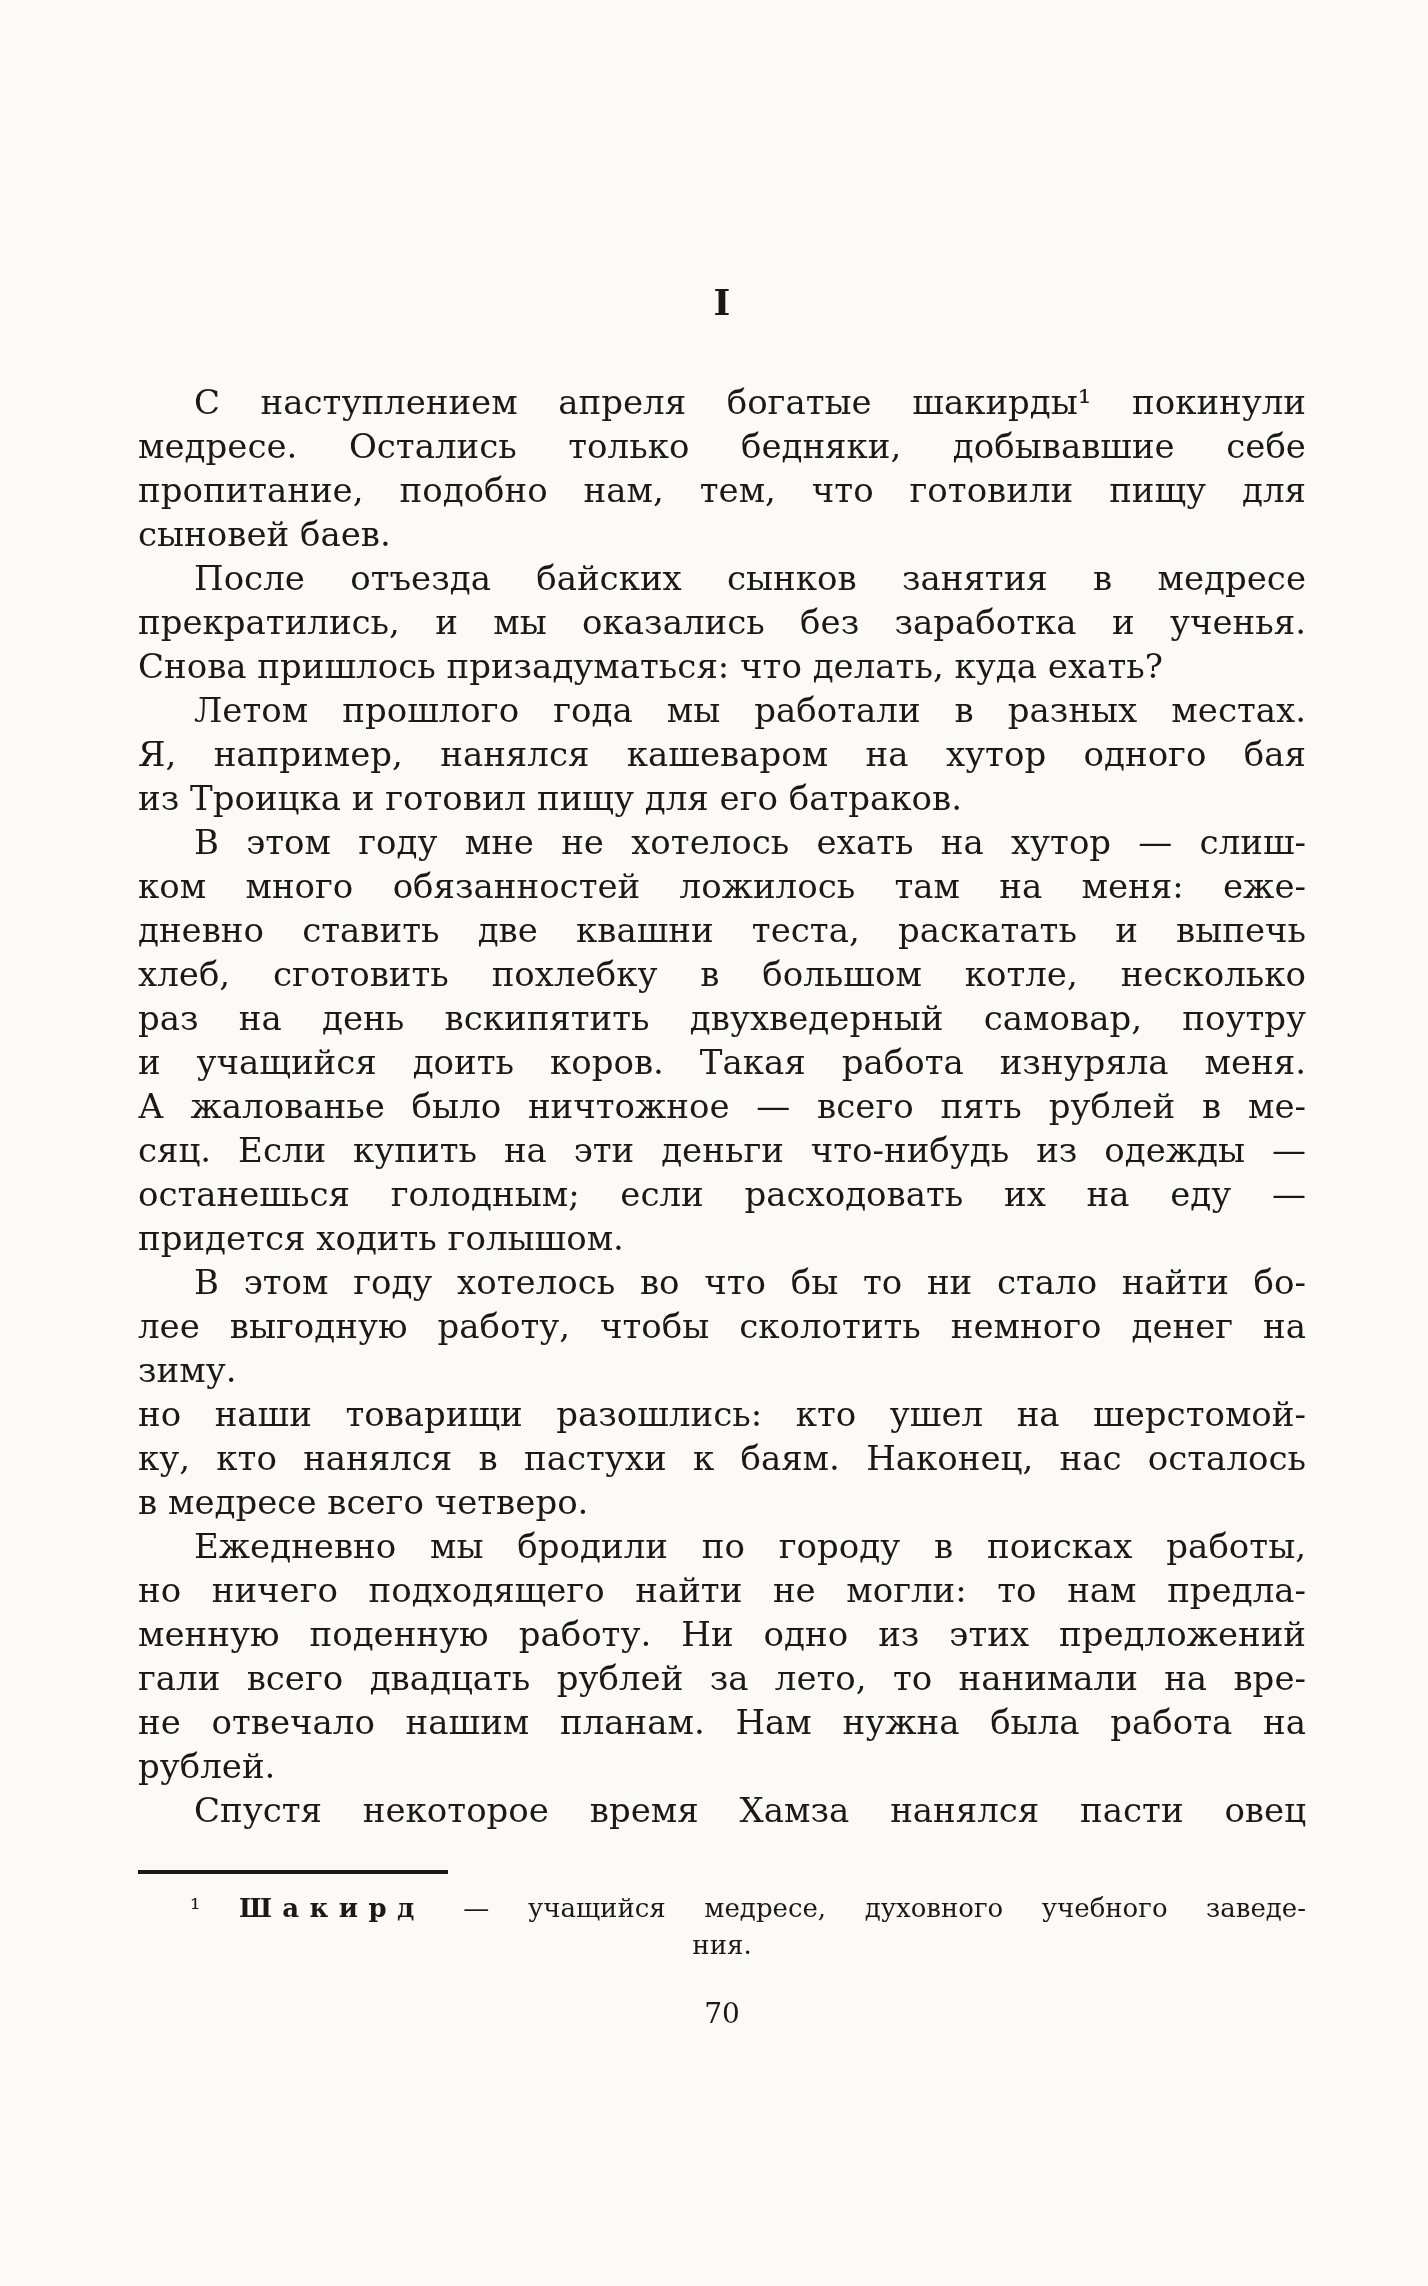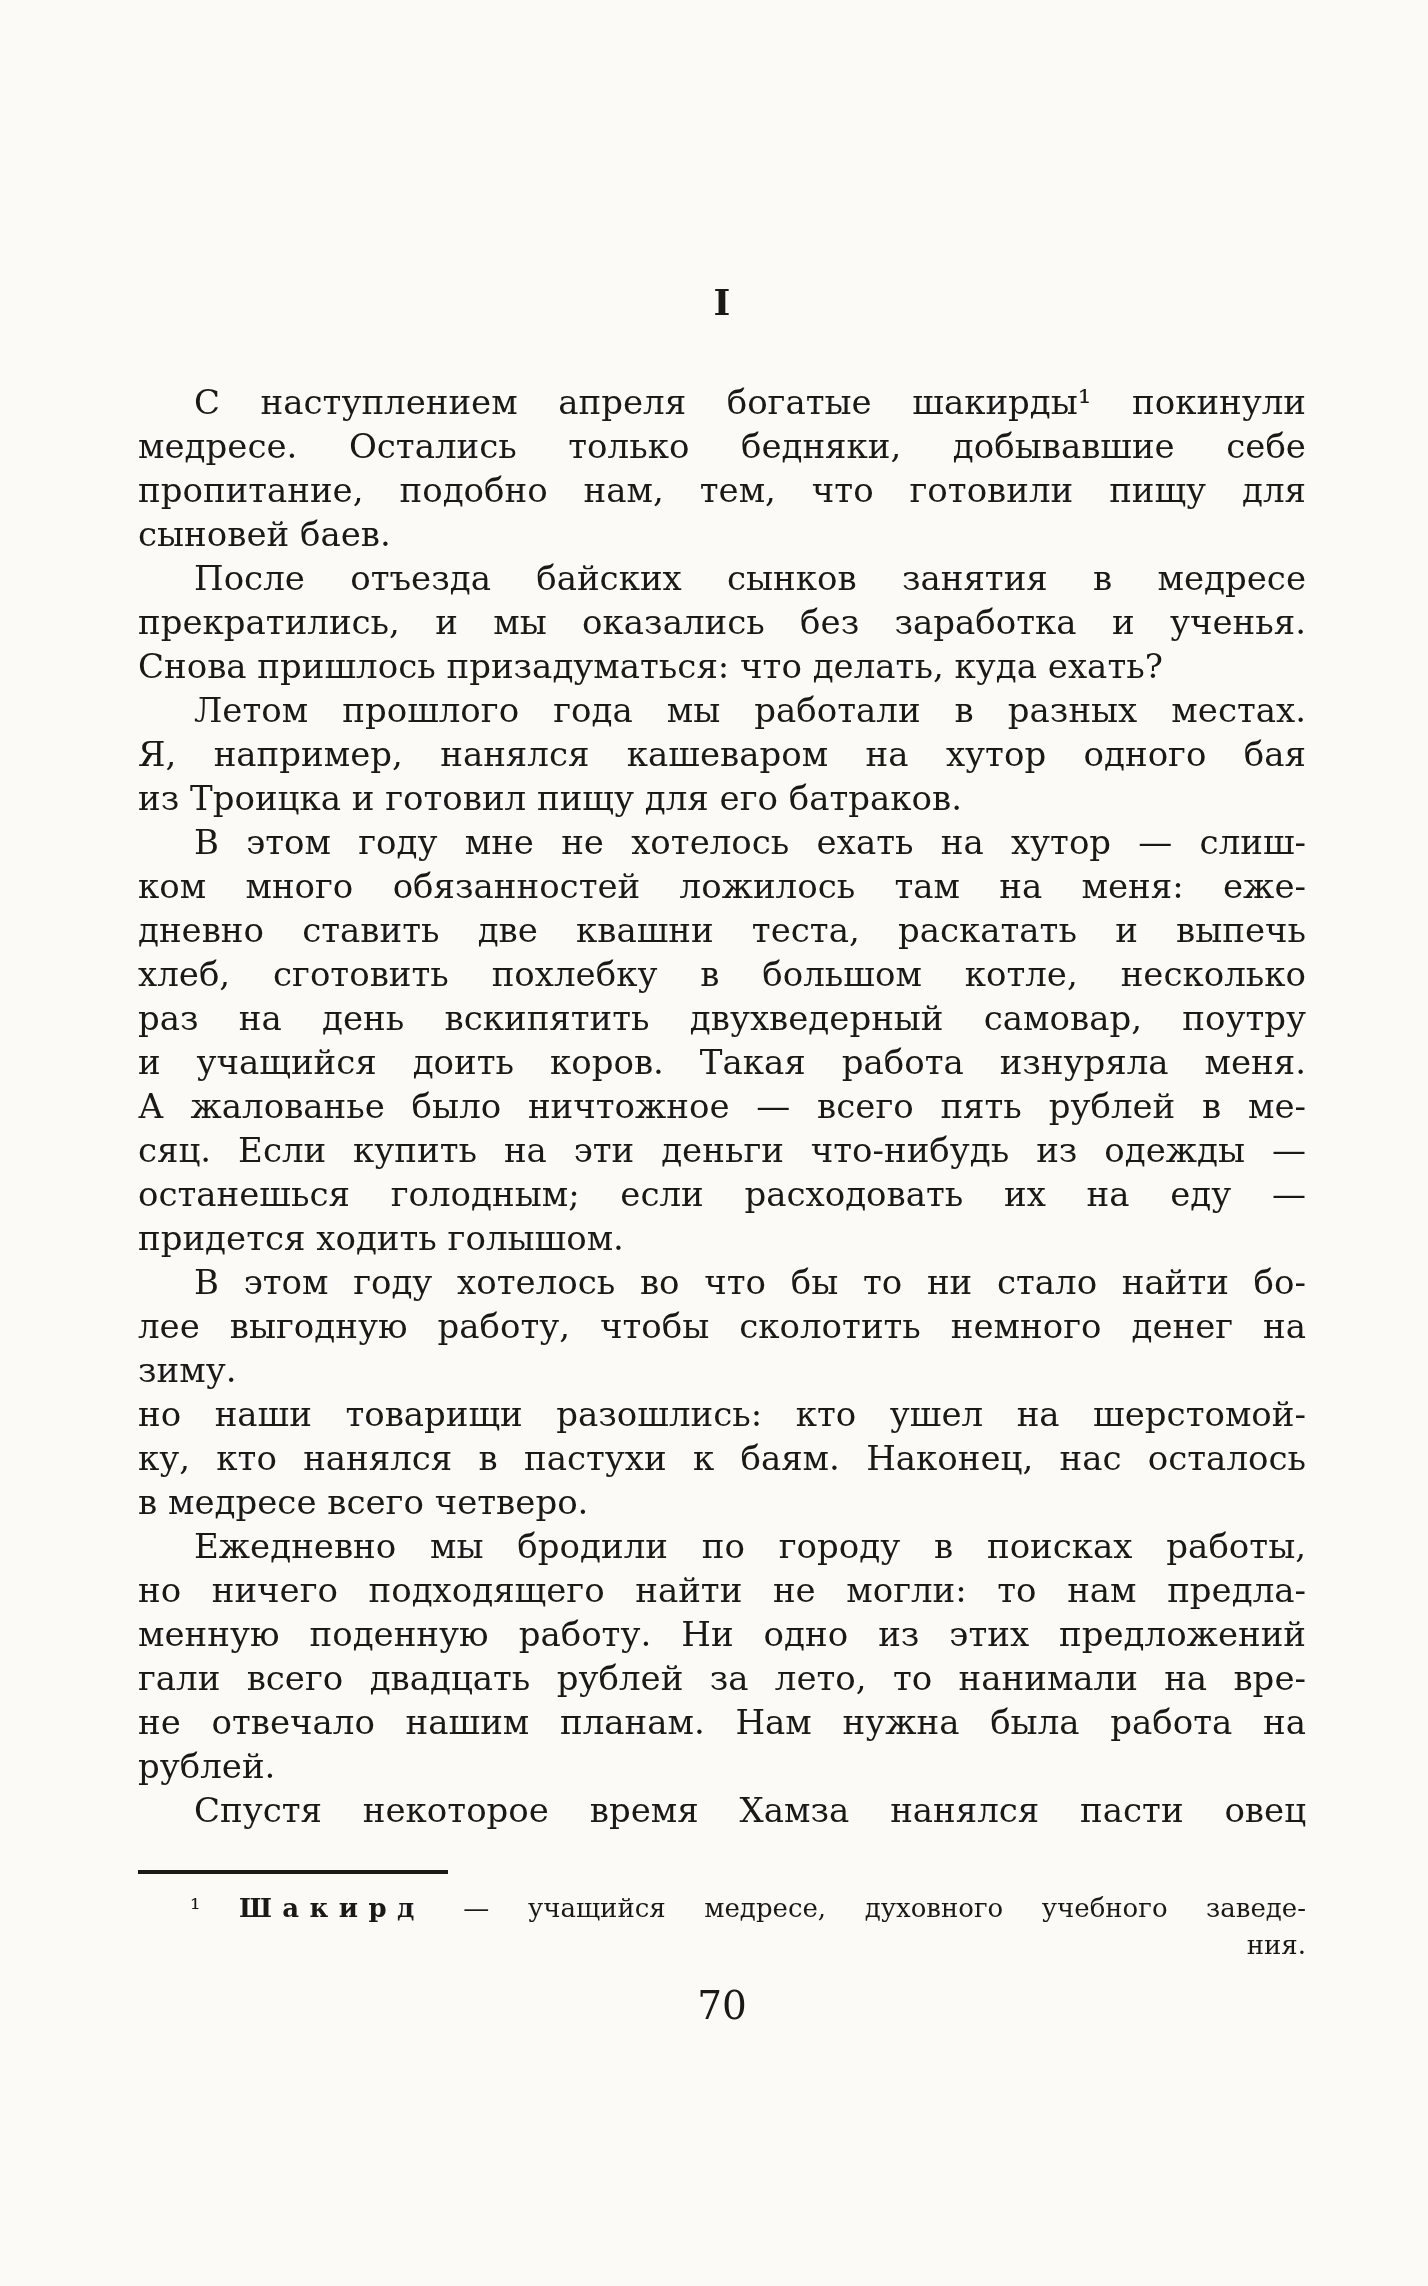--- a/index.html
+++ b/index.html
@@ -51,29 +51,29 @@
   .footnote {
     font-size: 26px;
     line-height: 37px;
   }
   .fline.f1 {
     text-indent: 52px;
     text-align: justify;
     text-align-last: justify;
   }
   .fline.f2 {
-    text-align: right;
+    text-align: center;
   }
   .spaced-term {
     letter-spacing: 0.4em;
     font-weight: 600;
   }
   .page-number {
-    margin-top: 22px;
-    font-size: 39px;
+    margin-top: 30px;
+    font-size: 28px;
     line-height: 40px;
     text-align: center;
   }
 </style>
 </head>
 <body>
 
 <div class="page">
   <div class="content">
 

